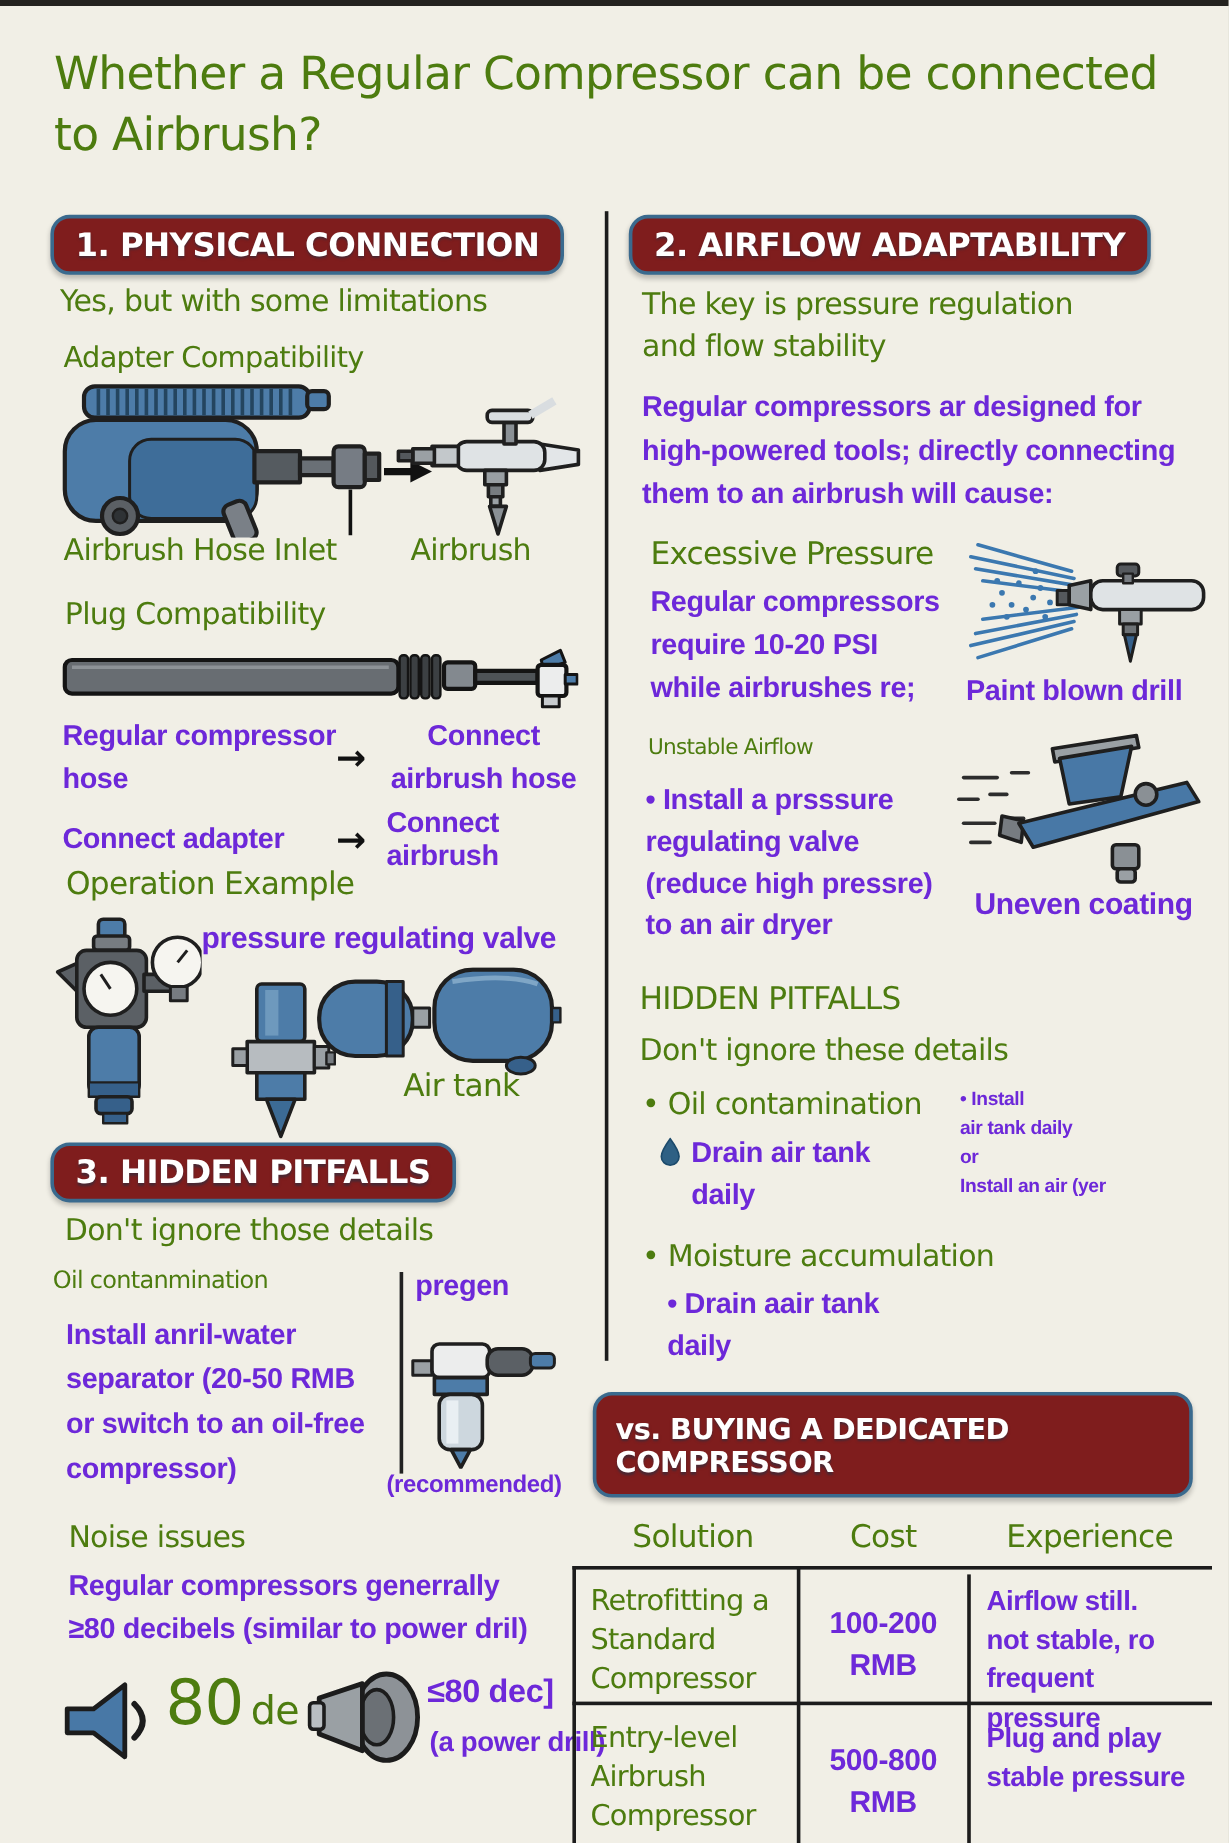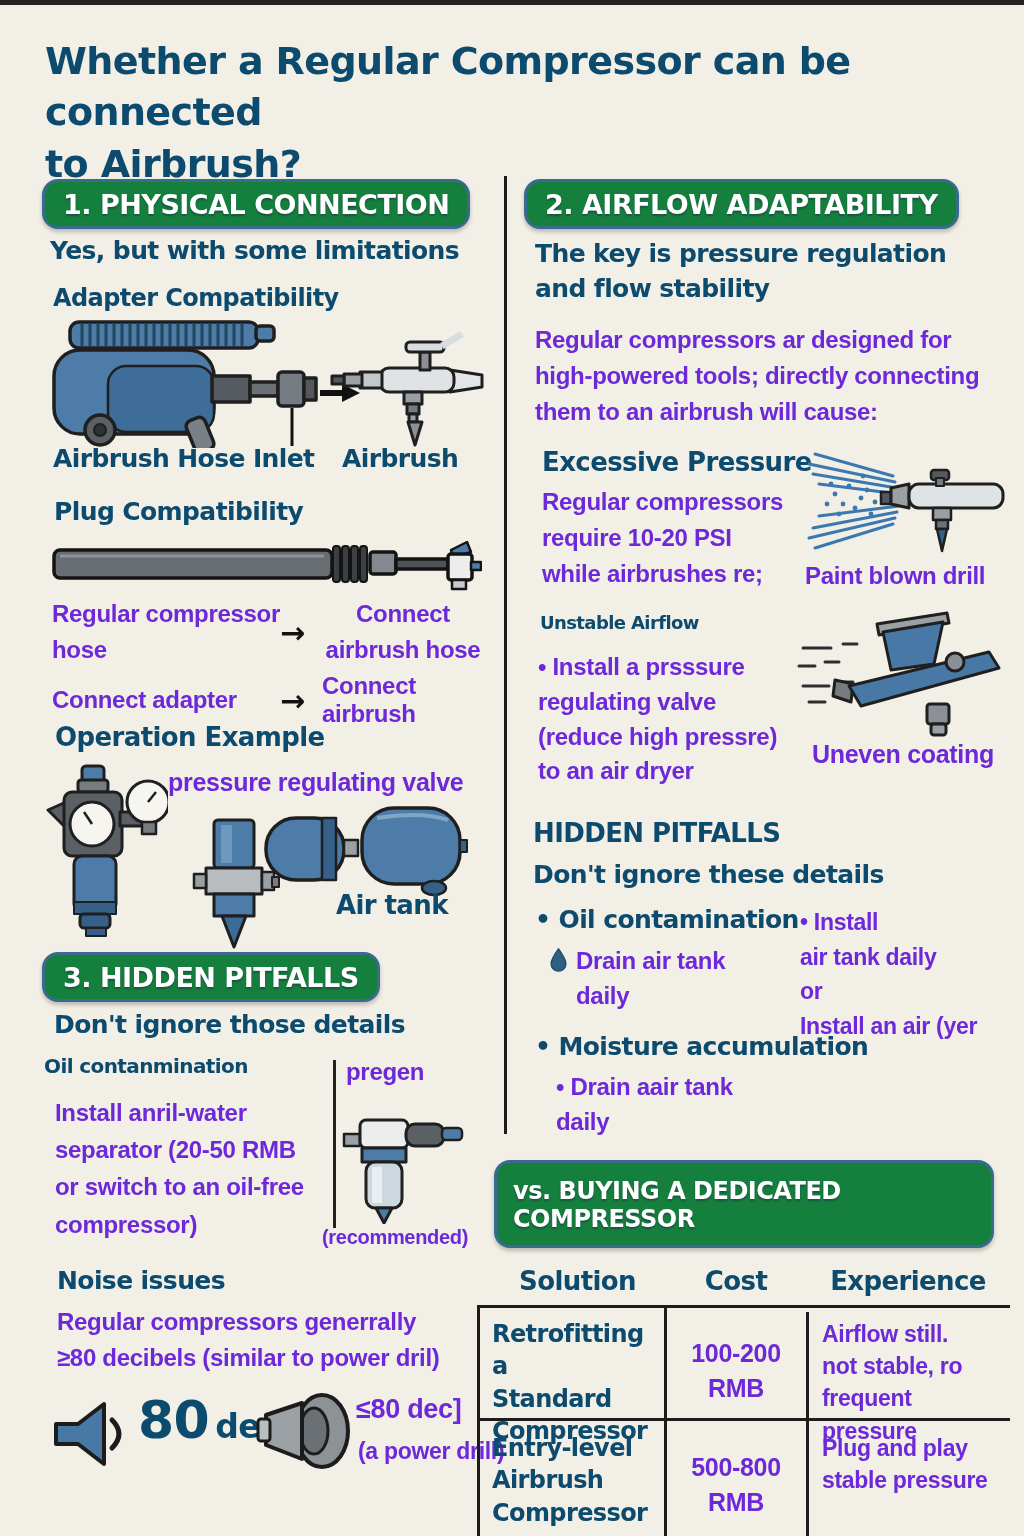--- a/index.html
+++ b/index.html
@@ -1,23 +1,23 @@
 <!DOCTYPE html>
 <html><head>
 <meta charset="utf-8">
 <style>
   html,body{margin:0;padding:0;background:#d8d6cd;}
   .page{position:relative;width:1024px;height:1536px;background:#f1efe6;overflow:hidden;
         font-family:"Liberation Sans",sans-serif;}
   .abs{position:absolute;}
-  .h{font-family:"DejaVu Sans","Liberation Sans",sans-serif;font-weight:bold;color:#0c4a6e;letter-spacing:-0.6px;}
+  .h{font-family:"DejaVu Sans","Liberation Sans",sans-serif;font-weight:normal;color:#4d7c0f;letter-spacing:-0.6px;}
   .b{font-family:Liberation Sans, sans-serif;font-weight:bold;color:#6d28d9;letter-spacing:-0.3px;}
   .preline{white-space:pre-line;}
   .badge{position:absolute;display:inline-flex;align-items:center;justify-content:center;
-         background:#15803d;border:3px solid #3a6a8e;border-radius:16px;color:#ffffff;
+         background:#7f1d1d;border:3px solid #3a6a8e;border-radius:16px;color:#ffffff;
          font-family:"DejaVu Sans","Liberation Sans",sans-serif;font-weight:bold;letter-spacing:-0.5px;
          padding:0 18px;box-shadow:0 3px 4px rgba(0,0,0,.22);text-shadow:0 2px 2px rgba(30,50,70,.55);}
   .line{position:absolute;background:#1c1c1c;}
   .topbar{position:absolute;left:0;top:0;width:1024px;height:5px;background:#24221f;}
   .arrowTxt{font-family:"DejaVu Sans",sans-serif;font-weight:bold;color:#111;}
   svg{display:block;}
 </style>
 </head>
 <body>
 
@@ -327,21 +327,21 @@
       <path d="M9 1 C9 1 1 12 1 17 a8 8 0 0 0 16 0 C17 12 9 1 9 1 Z" fill="#2e6084" stroke="#1c4a6b" stroke-width="1.5"></path>
     </svg>
   </div>
   <div class="abs b preline" style="left:576px;top:944px;font-size:24px;line-height:1.45;">Drain air tank
 daily</div>
 
   <div class="abs h" style="left:535px;top:1032px;font-size:25px;">• Moisture accumulation</div>
   <div class="abs b preline" style="left:556px;top:1070px;font-size:24px;line-height:1.45;">• Drain aair tank
 daily</div>
 
-  <div class="abs b preline" style="left:800px;top:905px;font-size:23px;line-height:1.5;">•  Install
+  <div class="abs b preline" style="left:800px;top:905px;font-size:16px;line-height:1.5;">•  Install
 air tank daily
 or
 Install an air (yer</div>
 
   <div class="badge" style="left:494px;top:1160px;width:462px;height:82px;flex-direction:column;align-items:flex-start;justify-content:center;padding:0 16px;">
     <div style="font-size:24px;margin-top:2px;">vs. BUYING A DEDICATED COMPRESSOR</div>
   </div>
 
   <div class="abs h" style="left:490px;top:1266px;width:175px;text-align:center;font-size:26px;">Solution</div>
   <div class="abs h" style="left:666px;top:1266px;width:140px;text-align:center;font-size:26px;">Cost</div>

